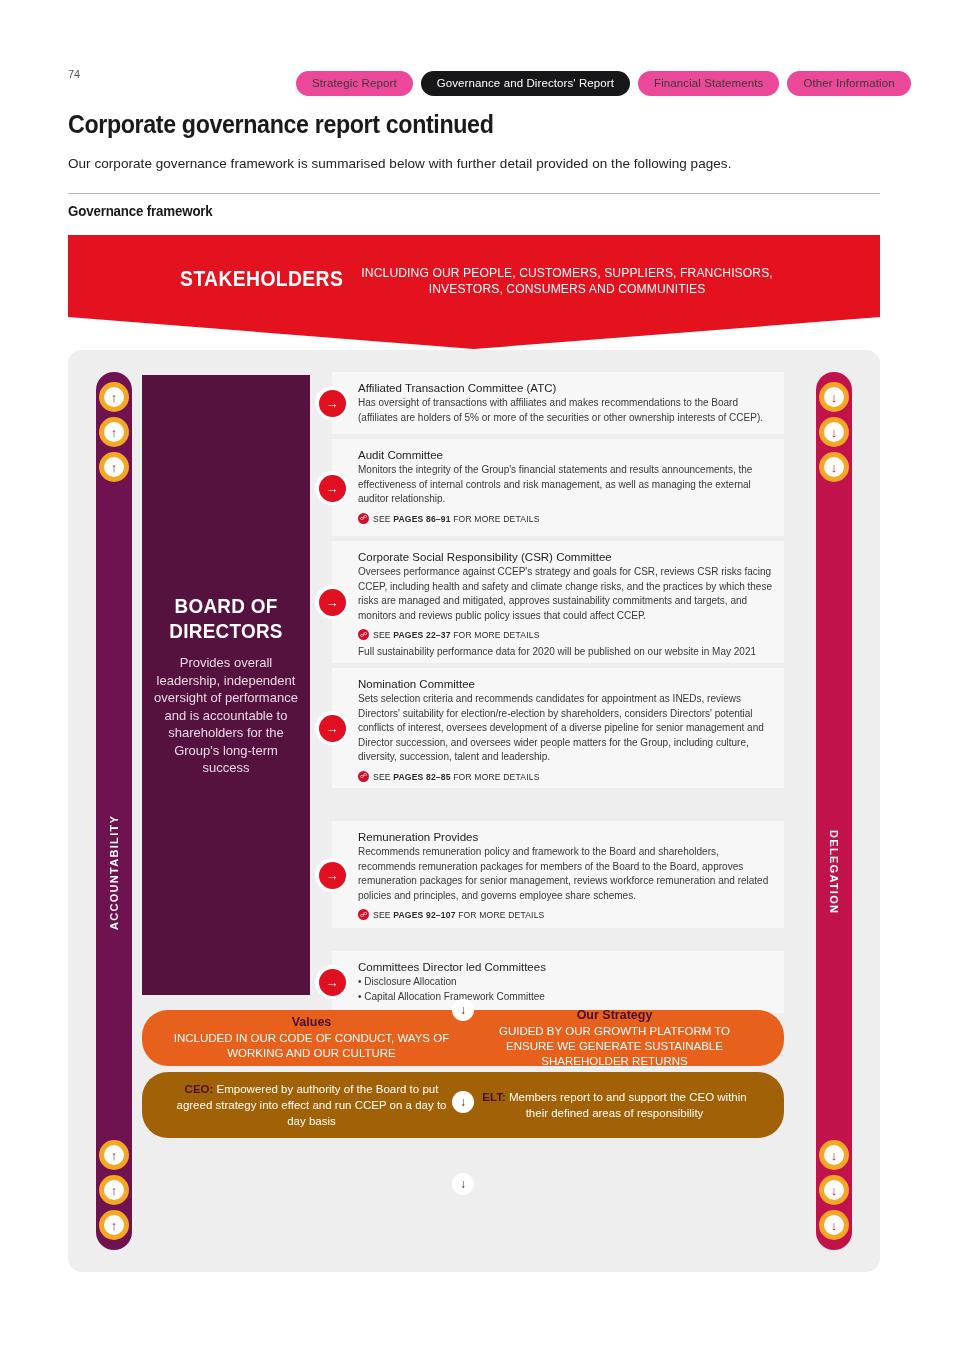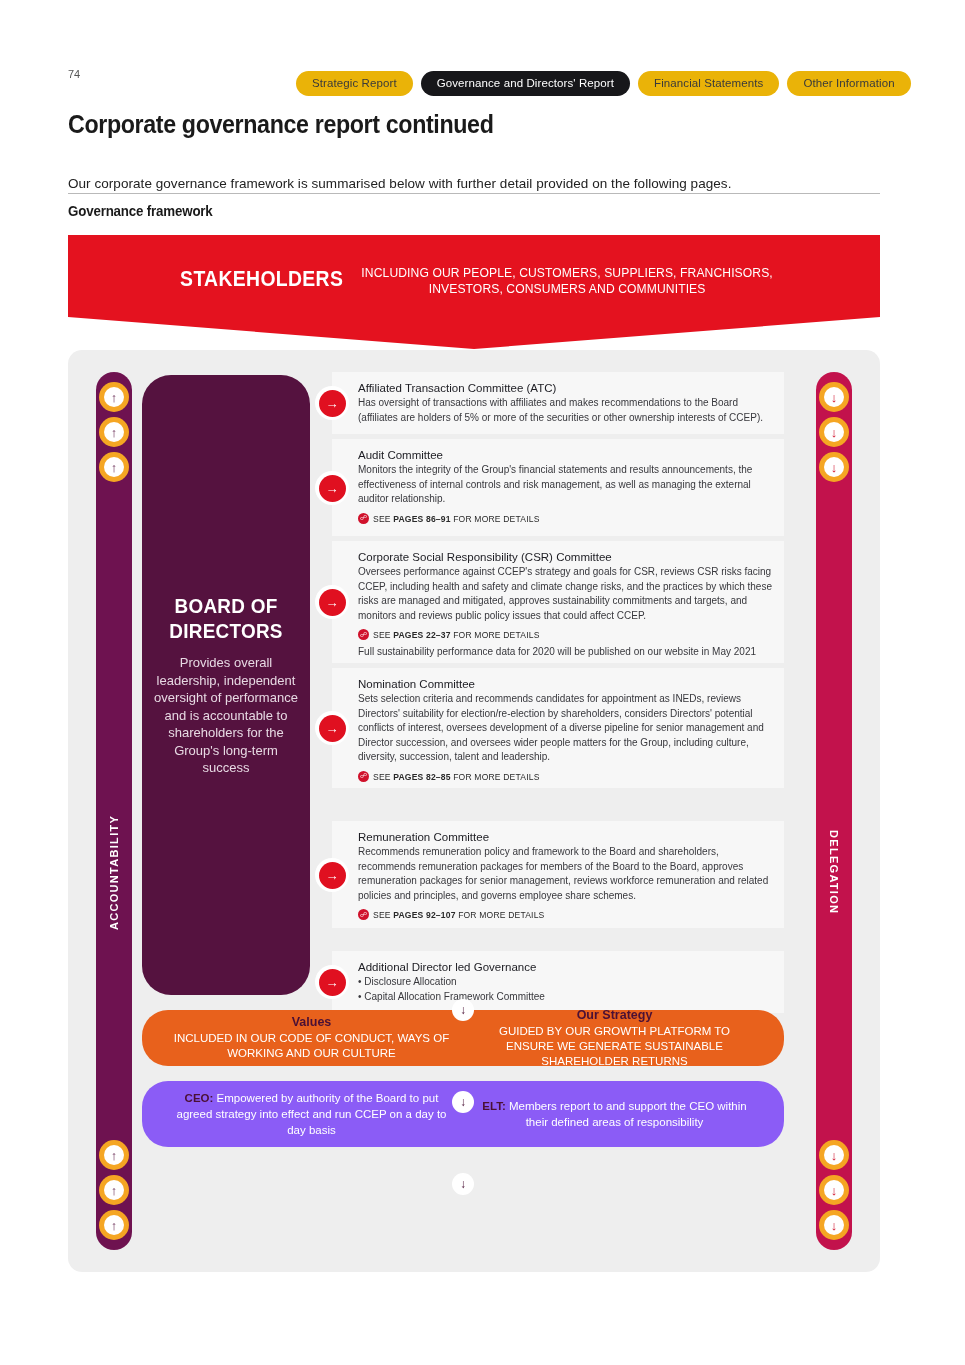--- a/index.html
+++ b/index.html
@@ -16,34 +16,34 @@
   .page-num {
     position: absolute; left: 68px; top: 68px;
     font-size: 11px; color: #555;
   }
   .tabs {
     position: absolute; left: 296px; top: 71px;
     display: flex; gap: 8px; align-items: center;
   }
   .tab {
     border-radius: 20px; padding: 6px 16px 7px;
-    font-size: 11.5px; color: #3a3a3a; background: #eab308;
+    font-size: 11.5px; color: #3a3a3a; background: #ec4899;
     white-space: nowrap; letter-spacing: .1px;
   }
   .tab.active { background: #17171a; color: #ffffff; }
 
   .title {
     position: absolute; left: 68px; top: 110px;
     font-size: 25px; font-weight: bold; letter-spacing: -0.4px;
     font-family: "Liberation Sans Narrow", "Liberation Sans", sans-serif;
     transform: scaleX(0.93); transform-origin: left center;
   }
   .intro {
     position: absolute; left: 68px; top: 156px;
-    font-size: 13.5px; color: #222; letter-spacing: .05px; margin-top: 20px;
+    font-size: 13.5px; color: #222; letter-spacing: .05px;
   }
   .rule {
     position: absolute; left: 68px; top: 193px;
     width: 812px; height: 1px; background: #b9b9b9;
   }
   .section-label {
     position: absolute; left: 68px; top: 203px;
     font-size: 14.5px; font-weight: bold; letter-spacing: -.2px;
     transform: scaleX(0.92); transform-origin: left center;
   }
@@ -113,21 +113,20 @@
   .dot.down .inner { color: #d0112b; }
 
   
   .board {
     position: absolute; left: 74px; top: 25px;
     width: 168px; height: 620px;
     background: #55123f;
     display: flex; flex-direction: column;
     align-items: center; justify-content: center;
     padding: 0 10px;
-    border-radius: 29px;
   }
   .board h3 {
     color: #fff; font-size: 21px; line-height: 25px; text-align: center;
     font-weight: bold; letter-spacing: .3px;
     font-family: "Liberation Sans Narrow", "Liberation Sans", sans-serif;
     transform: scaleX(0.9);
   }
   .board p {
     color: #e7d9e3; font-size: 13px; line-height: 17.5px;
     text-align: center; margin-top: 11px;
@@ -184,21 +183,21 @@
   }
 
   
   .bands { position: absolute; left: 74px; top: 660px; width: 642px; }
   .band {
     border-radius: 26px; display: flex;
     align-items: center; justify-content: space-around;
     color: #ffffff; padding: 10px 18px;
   }
   .band.values { background: #e8611c; height: 56px; }
-  .band.exec   { background: #8b5cf6; height: 66px; margin-top: 15px; }
+  .band.exec   { background: #a16207; height: 66px; margin-top: 6px; }
   .band.people {
     background: #f9a61a; height: 54px; margin-top: 10px;
     justify-content: center;
   }
   .band .col { text-align: center; width: 46%; }
   .band .col .hd {
     font-weight: bold; color: #4a1035; font-size: 12.5px; margin-bottom: 2px;
   }
   .band .col .sub { font-size: 11.5px; line-height: 15px; }
   .band .col .line { font-size: 11.5px; line-height: 16px; }
@@ -339,33 +338,33 @@
         <div class="seelink">
           <span class="lnk-icon">☍</span>
           <span class="txt"><span>SEE </span><b>PAGES 82–85</b><span> FOR MORE DETAILS</span></span>
         </div>
       </div>
 
       <div class="card" style="height:107px;margin-top:33px">
         <div class="ra" style="top:54px">
             <i>→</i>
           </div>
-        <h4>Remuneration Committee</h4>
+        <h4>Remuneration Provides</h4>
         <div class="body">Recommends remuneration policy and framework to the Board and shareholders, recommends remuneration packages for members of the Board to the Board, approves remuneration packages for senior management, reviews workforce remuneration and related policies and principles, and governs employee share schemes.</div>
         <div class="seelink">
           <span class="lnk-icon">☍</span>
           <span class="txt"><span>SEE </span><b>PAGES 92–107</b><span> FOR MORE DETAILS</span></span>
         </div>
       </div>
 
       <div class="card" style="height:62px;margin-top:23px">
         <div class="ra" style="top:31px">
             <i>→</i>
           </div>
-        <h4>Additional Director led Governance</h4>
+        <h4>Committees Director led Committees</h4>
         <ul>
           <li>Disclosure Allocation</li>
           <li>Capital Allocation Framework Committee</li>
         </ul>
       </div>
     </div>
 
     <div class="bands">
       <div class="dconn" style="top:-11px">
           <span>↓</span>

